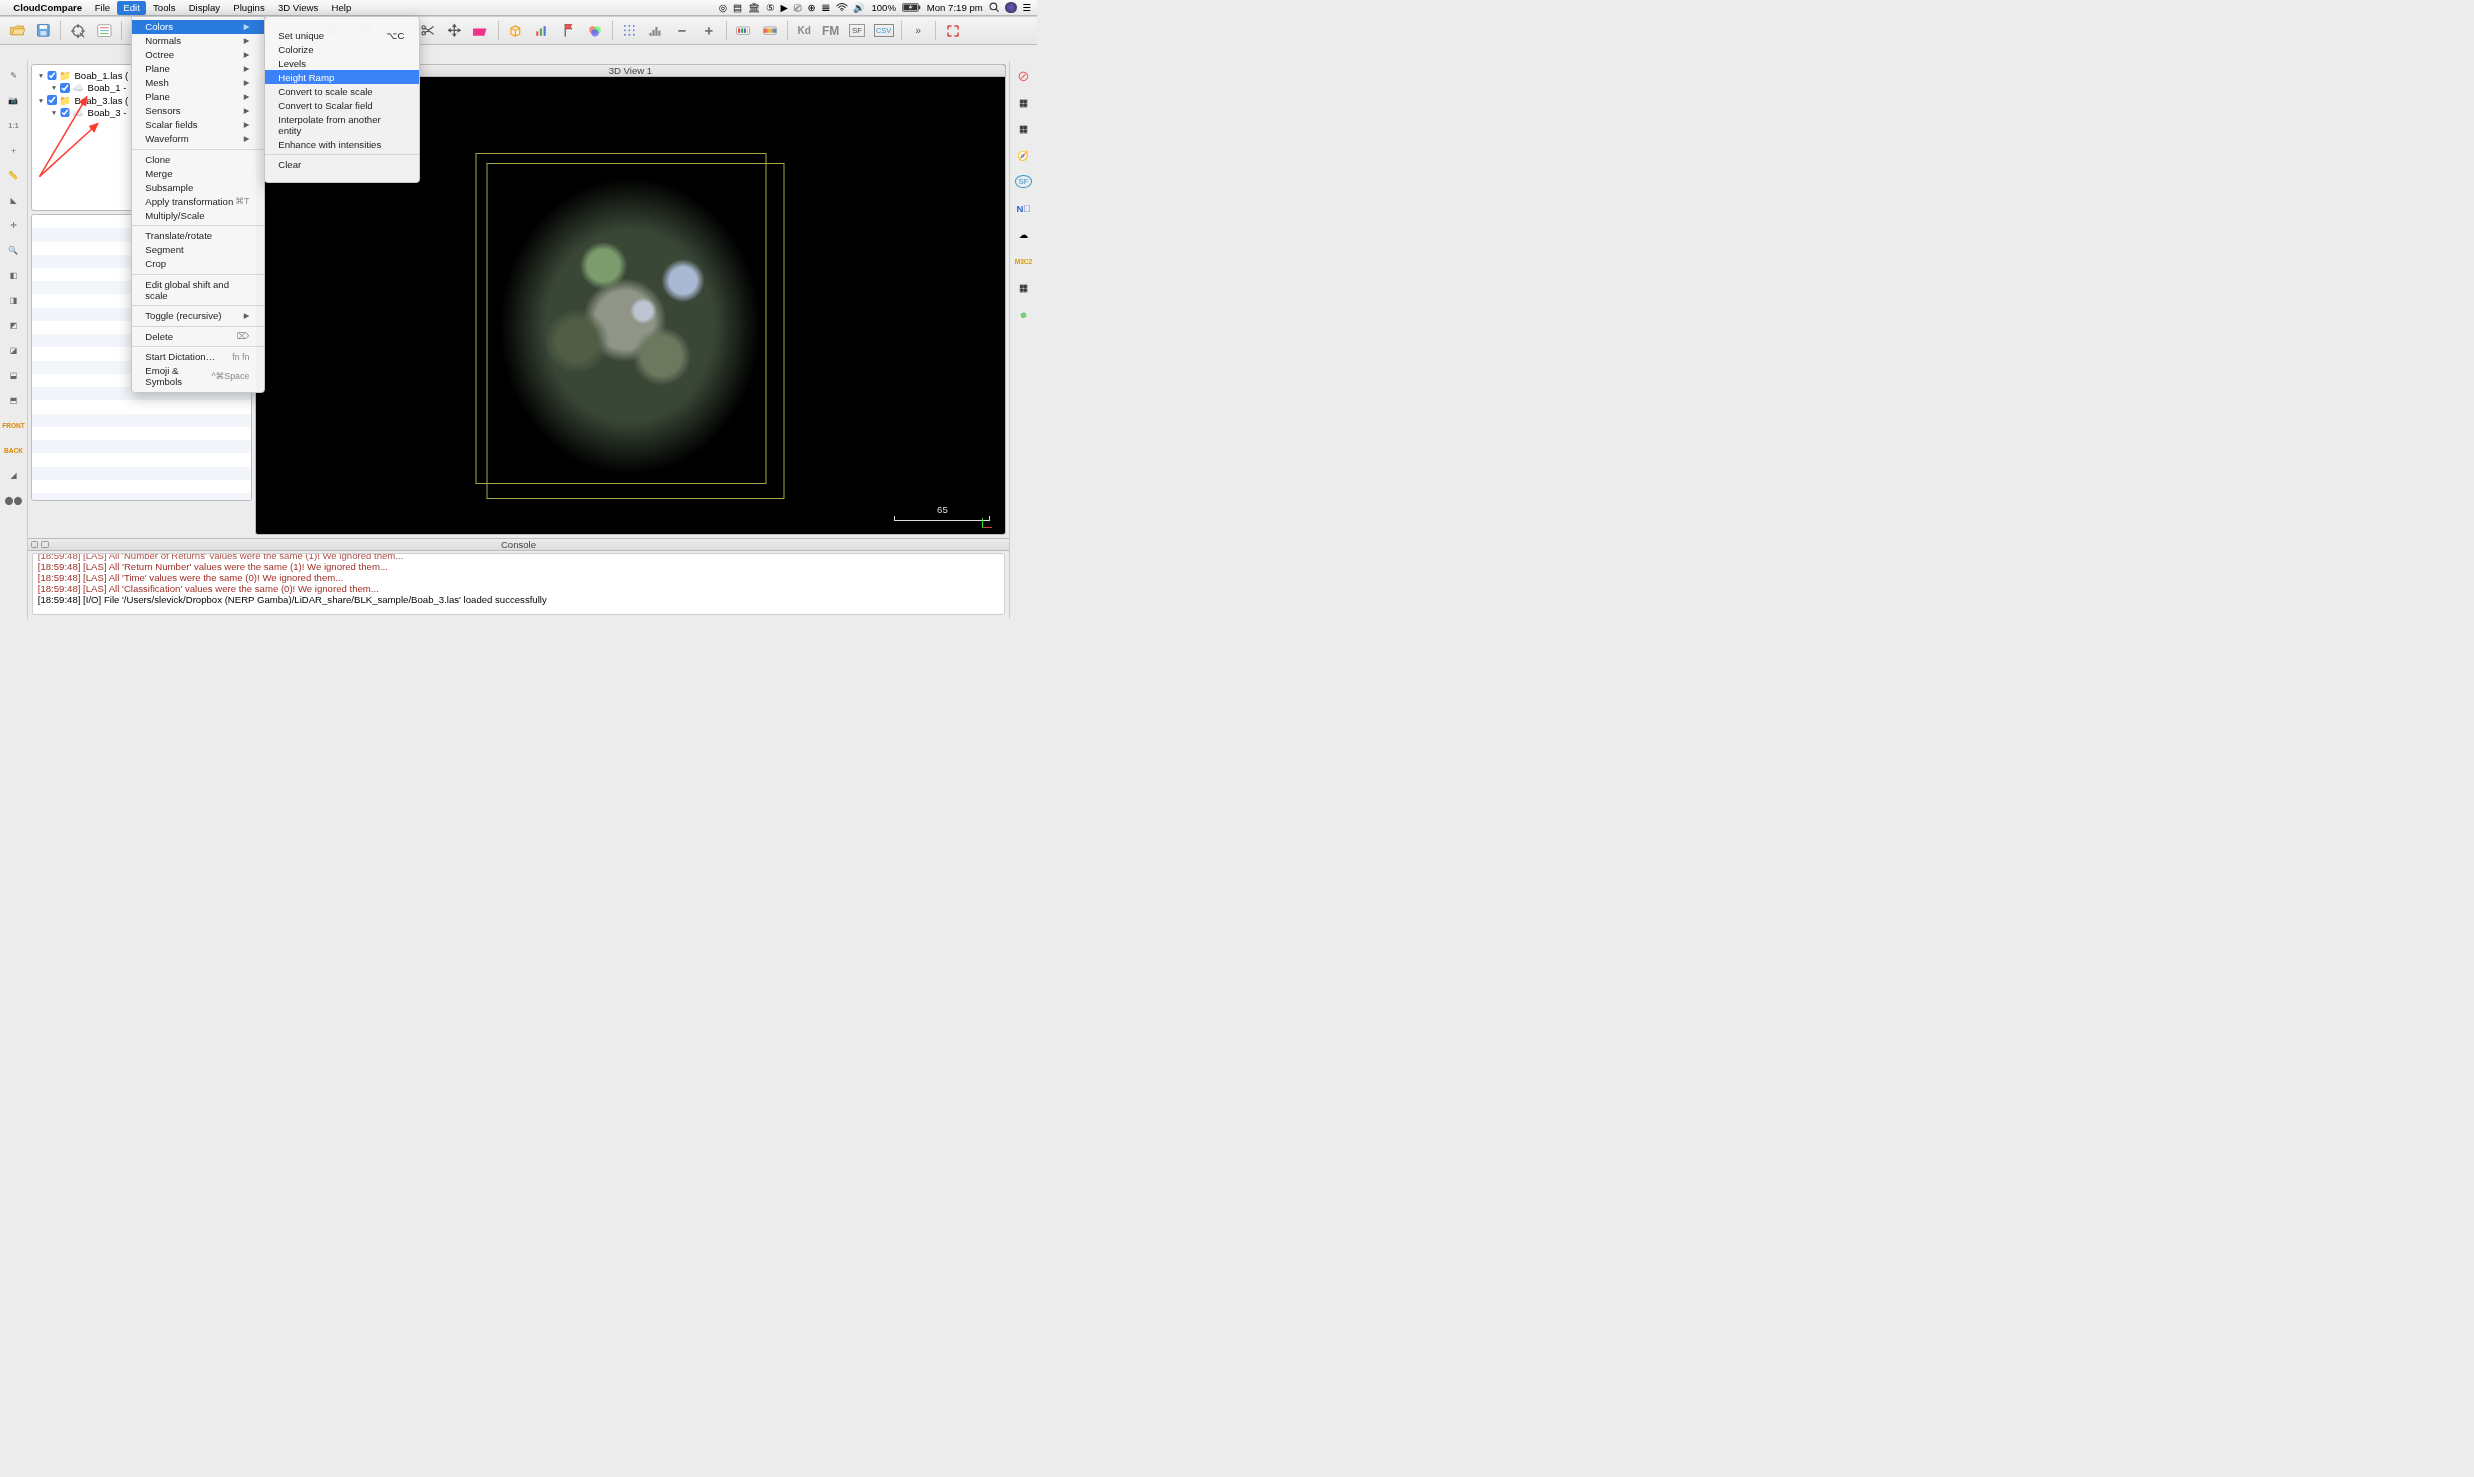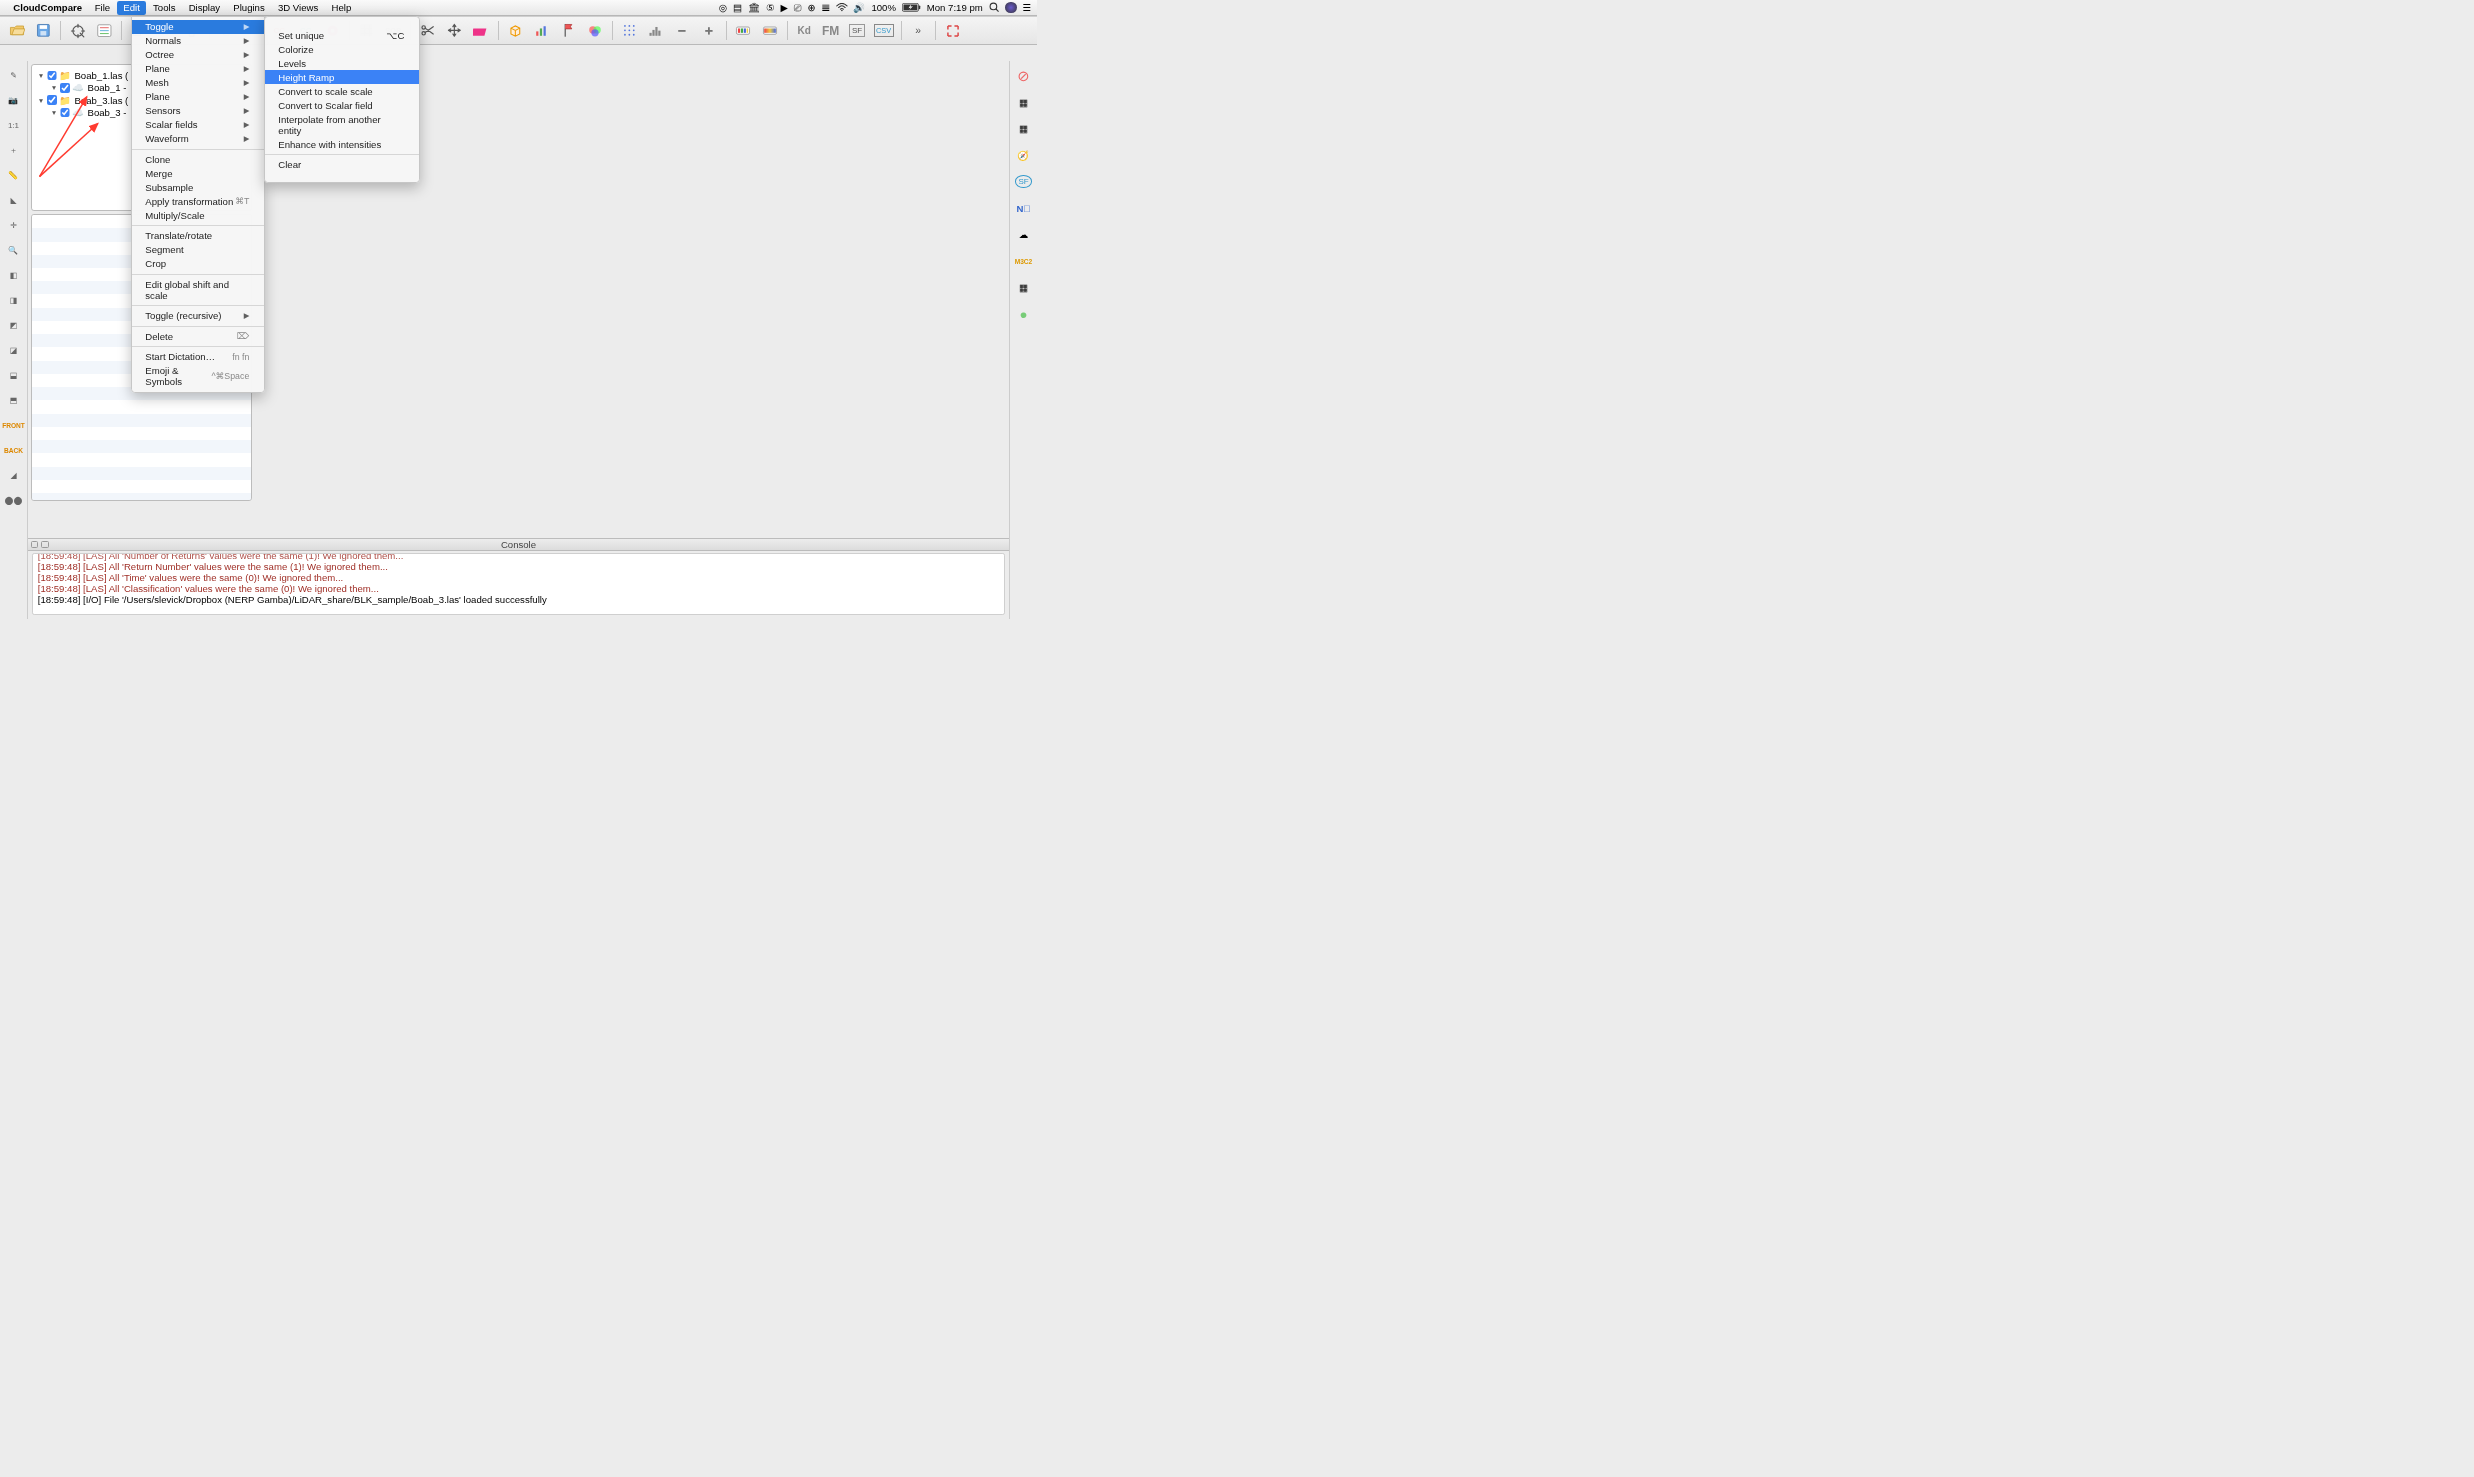--- a/index.html
+++ b/index.html
@@ -135,21 +135,21 @@
           <line x1="9.5" y1="9.5" x2="13" y2="13" stroke="#333" stroke-width="1.5"></line>
         </svg>
     </span>
     <span style="width:11.8px;height:11.8px;border-radius:50%;background:radial-gradient(circle,#6a5acd,#333)"></span>
     <span>☰</span>
   </div>
 </div>
 
 <div class="menu" id="edit-menu">
     <div class="mi hl">
-      <span>Toggle</span>
+      <span>Colors</span>
       <span class="arr">▶</span>
     </div>
     <div class="mi">
       <span>Normals</span>
       <span class="arr">▶</span>
     </div>
     <div class="mi">
       <span>Octree</span>
       <span class="arr">▶</span>
     </div>
@@ -529,20 +529,39 @@
                   <span>Boab_3 - </span>
                 </div>
               </div>
           </div>
 
           <div class="props">
             <div class="stripes"></div>
           </div>
         </div>
 
+        <div class="view3d">
+          <div class="hdr">
+            <div class="dock">
+                <span></span>
+                <span></span>
+              </div>
+            <span>3D View 1</span>
+          </div>
+          <div class="cloudbox">
+            <div class="bbox2"></div>
+            <div class="bbox1"></div>
+            <div class="pc"></div>
+          </div>
+          <div class="scale">
+            <span>65</span>
+            <div class="bar"></div>
+          </div>
+          <div class="axis"></div>
+        </div>
       </div>
 
       <div class="console">
         <div class="chdr">
           <div class="dock">
               <span></span>
               <span></span>
             </div>
           <span>Console</span>
         </div>

